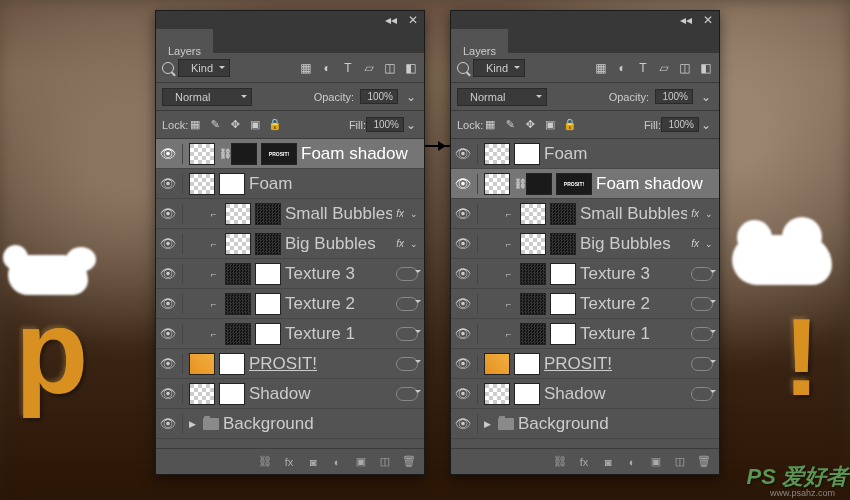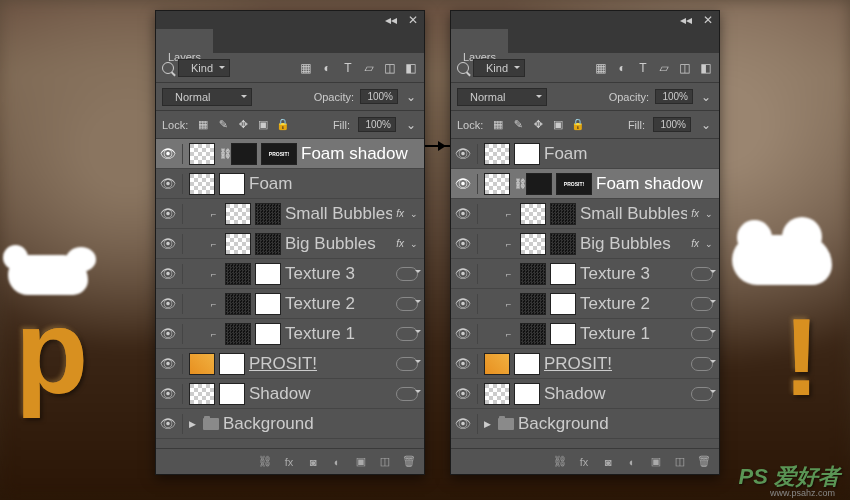--- a/index.html
+++ b/index.html
@@ -13,31 +13,31 @@
 .foam-left::before{content:"";position:absolute;width:25px;height:25px;background:#fff;border-radius:50%;left:-5px;top:-10px}
 .foam-left::after{content:"";position:absolute;width:30px;height:25px;background:#fff;border-radius:50%;right:-8px;top:-8px}
 .foam-right{right:18px;top:235px;width:100px;height:50px;border-radius:25px 30px 20px 25px}
 .foam-right::before{content:"";position:absolute;width:35px;height:35px;background:#fff;border-radius:50%;left:5px;top:-15px}
 .foam-right::after{content:"";position:absolute;width:40px;height:40px;background:#fff;border-radius:50%;right:10px;top:-18px}
 .panel{position:absolute;top:10px;width:270px;height:465px;background:#535353;border:1px solid #1a1a1a;font-size:11px;color:#ccc;box-shadow:0 4px 12px rgba(0,0,0,.5)}
 .panel-left{left:155px}
 .panel-right{left:450px}
 .panel-head{height:18px;background:#383838;display:flex;justify-content:flex-end;align-items:center;padding:0 4px;gap:8px}
 .tab-bar{display:flex;background:#383838;height:24px}
-.tab{padding:22px 12px;background:#535353;font-size:11px}
+.tab{padding:16px 12px;background:#535353;font-size:11px}
 .filter-row{display:flex;align-items:center;gap:4px;padding:5px 6px;border-bottom:1px solid #3a3a3a;height:30px}
 .search-icon{width:12px;height:12px;border:1.5px solid #ccc;border-radius:50%;position:relative;flex-shrink:0}
 .search-icon::after{content:"";position:absolute;width:5px;height:1.5px;background:#ccc;bottom:-2px;right:-3px;transform:rotate(45deg)}
 .dropdown{background:#3a3a3a;border:1px solid #2a2a2a;padding:2px 16px 2px 12px;position:relative;font-size:11px}
 .dropdown::after{content:"";position:absolute;right:4px;top:6px;border:3px solid transparent;border-top-color:#ccc}
 .filter-icons{display:flex;gap:7px;margin-left:auto}
 .fi{width:14px;height:14px;display:flex;align-items:center;justify-content:center;font-size:12px}
 .mode-row{display:flex;align-items:center;gap:6px;padding:5px 6px;border-bottom:1px solid #3a3a3a;height:28px}
 .val-box{background:#3a3a3a;border:1px solid #2a2a2a;padding:1px 4px;width:38px;text-align:right;font-size:10px}
-.lock-row{display:flex;align-items:center;gap:8px;padding:5px 6px;border-bottom:1px solid #3a3a3a;height:28px}
+.lock-row{display:flex;align-items:center;gap:0;padding:5px 6px;border-bottom:1px solid #3a3a3a;height:28px}
 .lock-icons{display:flex;gap:6px}
 .li{width:14px;height:14px;font-size:11px;display:flex;align-items:center;justify-content:center}
 .layers{overflow:hidden}
 .layer{display:flex;align-items:center;height:30px;border-bottom:1px solid #454545;padding:0 4px;gap:4px}
 .layer.sel{background:#757575;color:#fff}
 .eye{width:16px;height:16px;display:flex;align-items:center;justify-content:center;flex-shrink:0;font-size:13px}
 .sep{width:1px;height:20px;background:#454545;margin:0 2px;flex-shrink:0}
 .indent{width:18px;flex-shrink:0}
 .chev{width:10px;font-size:9px;flex-shrink:0}
 .thumb{width:26px;height:22px;background:repeating-conic-gradient(#fff 0 25%,#ccc 0 50%) 0 0/8px 8px;border:1px solid #222;flex-shrink:0;position:relative}
@@ -50,21 +50,21 @@
 .lname.u{text-decoration:underline}
 .fx{font-size:10px;font-style:italic;margin-right:2px}
 .od{width:22px;height:14px;border:1px solid #888;border-radius:7px;margin-right:2px;flex-shrink:0;position:relative}
 .od::after{content:"";position:absolute;right:-4px;top:2px;border:3px solid transparent;border-top-color:#ccc}
 .folder{width:16px;height:12px;background:#8a8a8a;border-radius:1px;position:relative;flex-shrink:0}
 .folder::before{content:"";position:absolute;width:6px;height:3px;background:#8a8a8a;top:-2px;left:1px;border-radius:1px 1px 0 0}
 .panel-foot{position:absolute;bottom:0;left:0;right:0;height:26px;background:#535353;border-top:1px solid #3a3a3a;display:flex;align-items:center;justify-content:flex-end;gap:10px;padding:0 8px}
 .pf{width:14px;height:14px;font-size:11px;display:flex;align-items:center;justify-content:center;color:#aaa}
 .arrow{position:absolute;left:425px;top:145px;width:25px;height:2px;background:#000}
 .arrow::after{content:"";position:absolute;right:-1px;top:-4px;border:5px solid transparent;border-left:8px solid #000}
-.watermark{position:absolute;bottom:8px;right:10px;font-size:22px;color:#5a9555;font-weight:bold;font-style:italic;text-shadow:1px 1px 2px rgba(0,0,0,.5)}
+.watermark{position:absolute;bottom:8px;right:2px;font-size:22px;color:#5a9555;font-weight:bold;font-style:italic;text-shadow:1px 1px 2px rgba(0,0,0,.5)}
 .wm-sub{position:absolute;bottom:2px;right:15px;font-size:9px;color:#888}
 </style>
 </head>
 <body>
 
 <div class="bg-blur"></div>
 <div class="letter letter-p">p</div>
 <div class="letter letter-ex">!</div>
 <div class="foam foam-left"></div>
 <div class="foam foam-right"></div>

